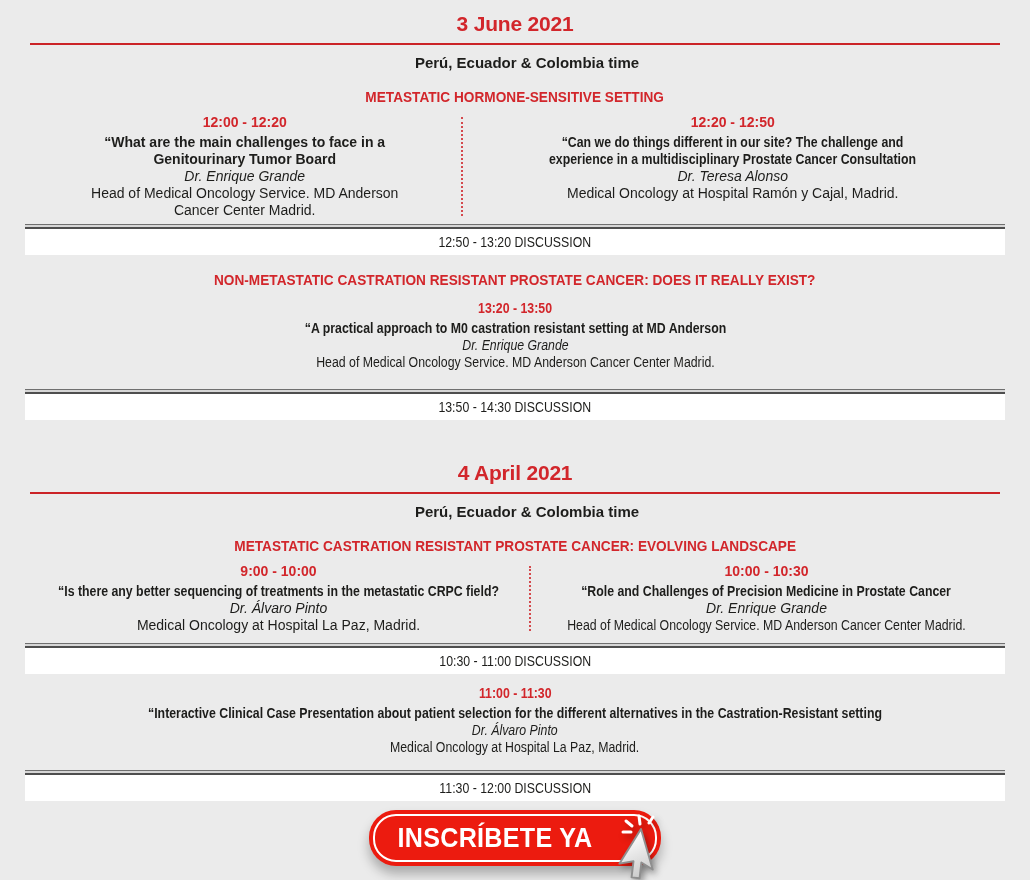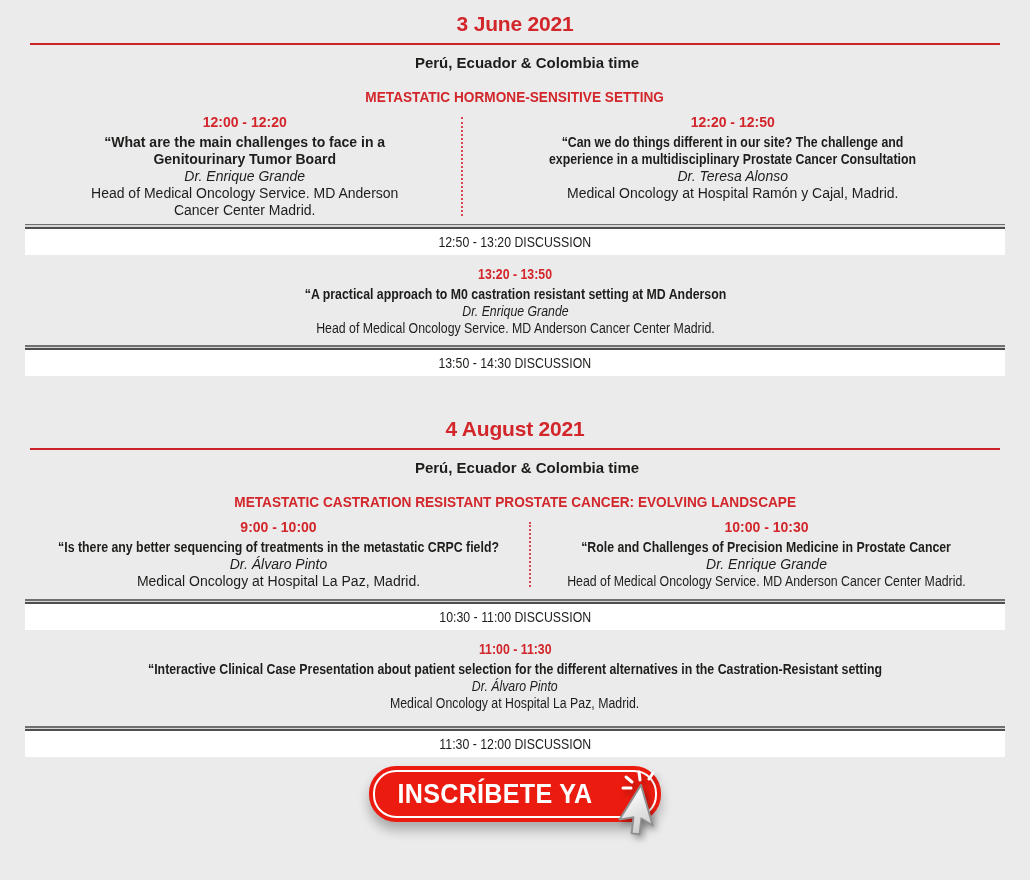--- a/index.html
+++ b/index.html
@@ -46,21 +46,21 @@
   .t-title{font-weight:bold;}
   .t-speaker{font-style:italic;}
   .t-affil{}
   .w310{max-width:310px;}
   .w465{max-width:465px;}
   .block{
     display:flex;flex-direction:column;align-items:center;text-align:center;
     line-height:17px;font-size:14px;margin:11px 28px 0;justify-content:space-between;
   }
   .disc{margin:5px 25px 0;}
-  .disc2{margin-top:8px;text-align:center;}
+  .disc2{margin-top:18px;text-align:center;}
   .disc3{margin-top:9px;border-radius:10px;}
   .disc4{margin-top:14px;}
   .disc-rule{
     height:5px;
     background:linear-gradient(to bottom,#6f6f6f 0 1.5px,#d6d6d6 1.5px 3px,#4e4e4e 3px 5px);
   }
   .disc-bar{
     background:#ffffff;height:26px;
     display:flex;align-items:center;justify-content:center;
     font-size:14px;color:var(--text);
@@ -117,38 +117,41 @@
     </div>
   </div>
 
   <div class="disc">
     <div class="disc-rule"></div>
     <div class="disc-bar">
       <span class="cond nw">12:50 - 13:20 DISCUSSION</span>
     </div>
   </div>
 
+  <div class="sec-head">
+    <span class="cond nw">NON-METASTATIC CASTRATION RESISTANT PROSTATE CANCER: DOES IT REALLY EXIST?</span>
+  </div>
 
   <div class="block">
     <span class="t-time cond nw">13:20 - 13:50</span>
     <span class="t-title cond nw">“A practical approach to M0 castration resistant setting at MD Anderson</span>
     <span class="t-speaker cond nw">Dr. Enrique Grande</span>
     <span class="t-affil cond nw">Head of Medical Oncology Service. MD Anderson Cancer Center Madrid.</span>
   </div>
 
   <div class="disc disc2">
     <div class="disc-rule"></div>
     <div class="disc-bar">
       <span class="cond nw">13:50 - 14:30 DISCUSSION</span>
     </div>
   </div>
 </section>
 
 <section class="day2">
-  <h1 class="date-head">4 August 2021</h1>
+  <h1 class="date-head">4 April 2021</h1>
   <div class="redline"></div>
   <div class="tz">Perú, Ecuador &amp; Colombia time</div>
 
   <div class="sec-head">
     <span class="cond nw">METASTATIC CASTRATION RESISTANT PROSTATE CANCER: EVOLVING LANDSCAPE</span>
   </div>
 
   <div class="cols">
     <div class="col col-left">
       <span class="t-time">9:00 - 10:00</span>

